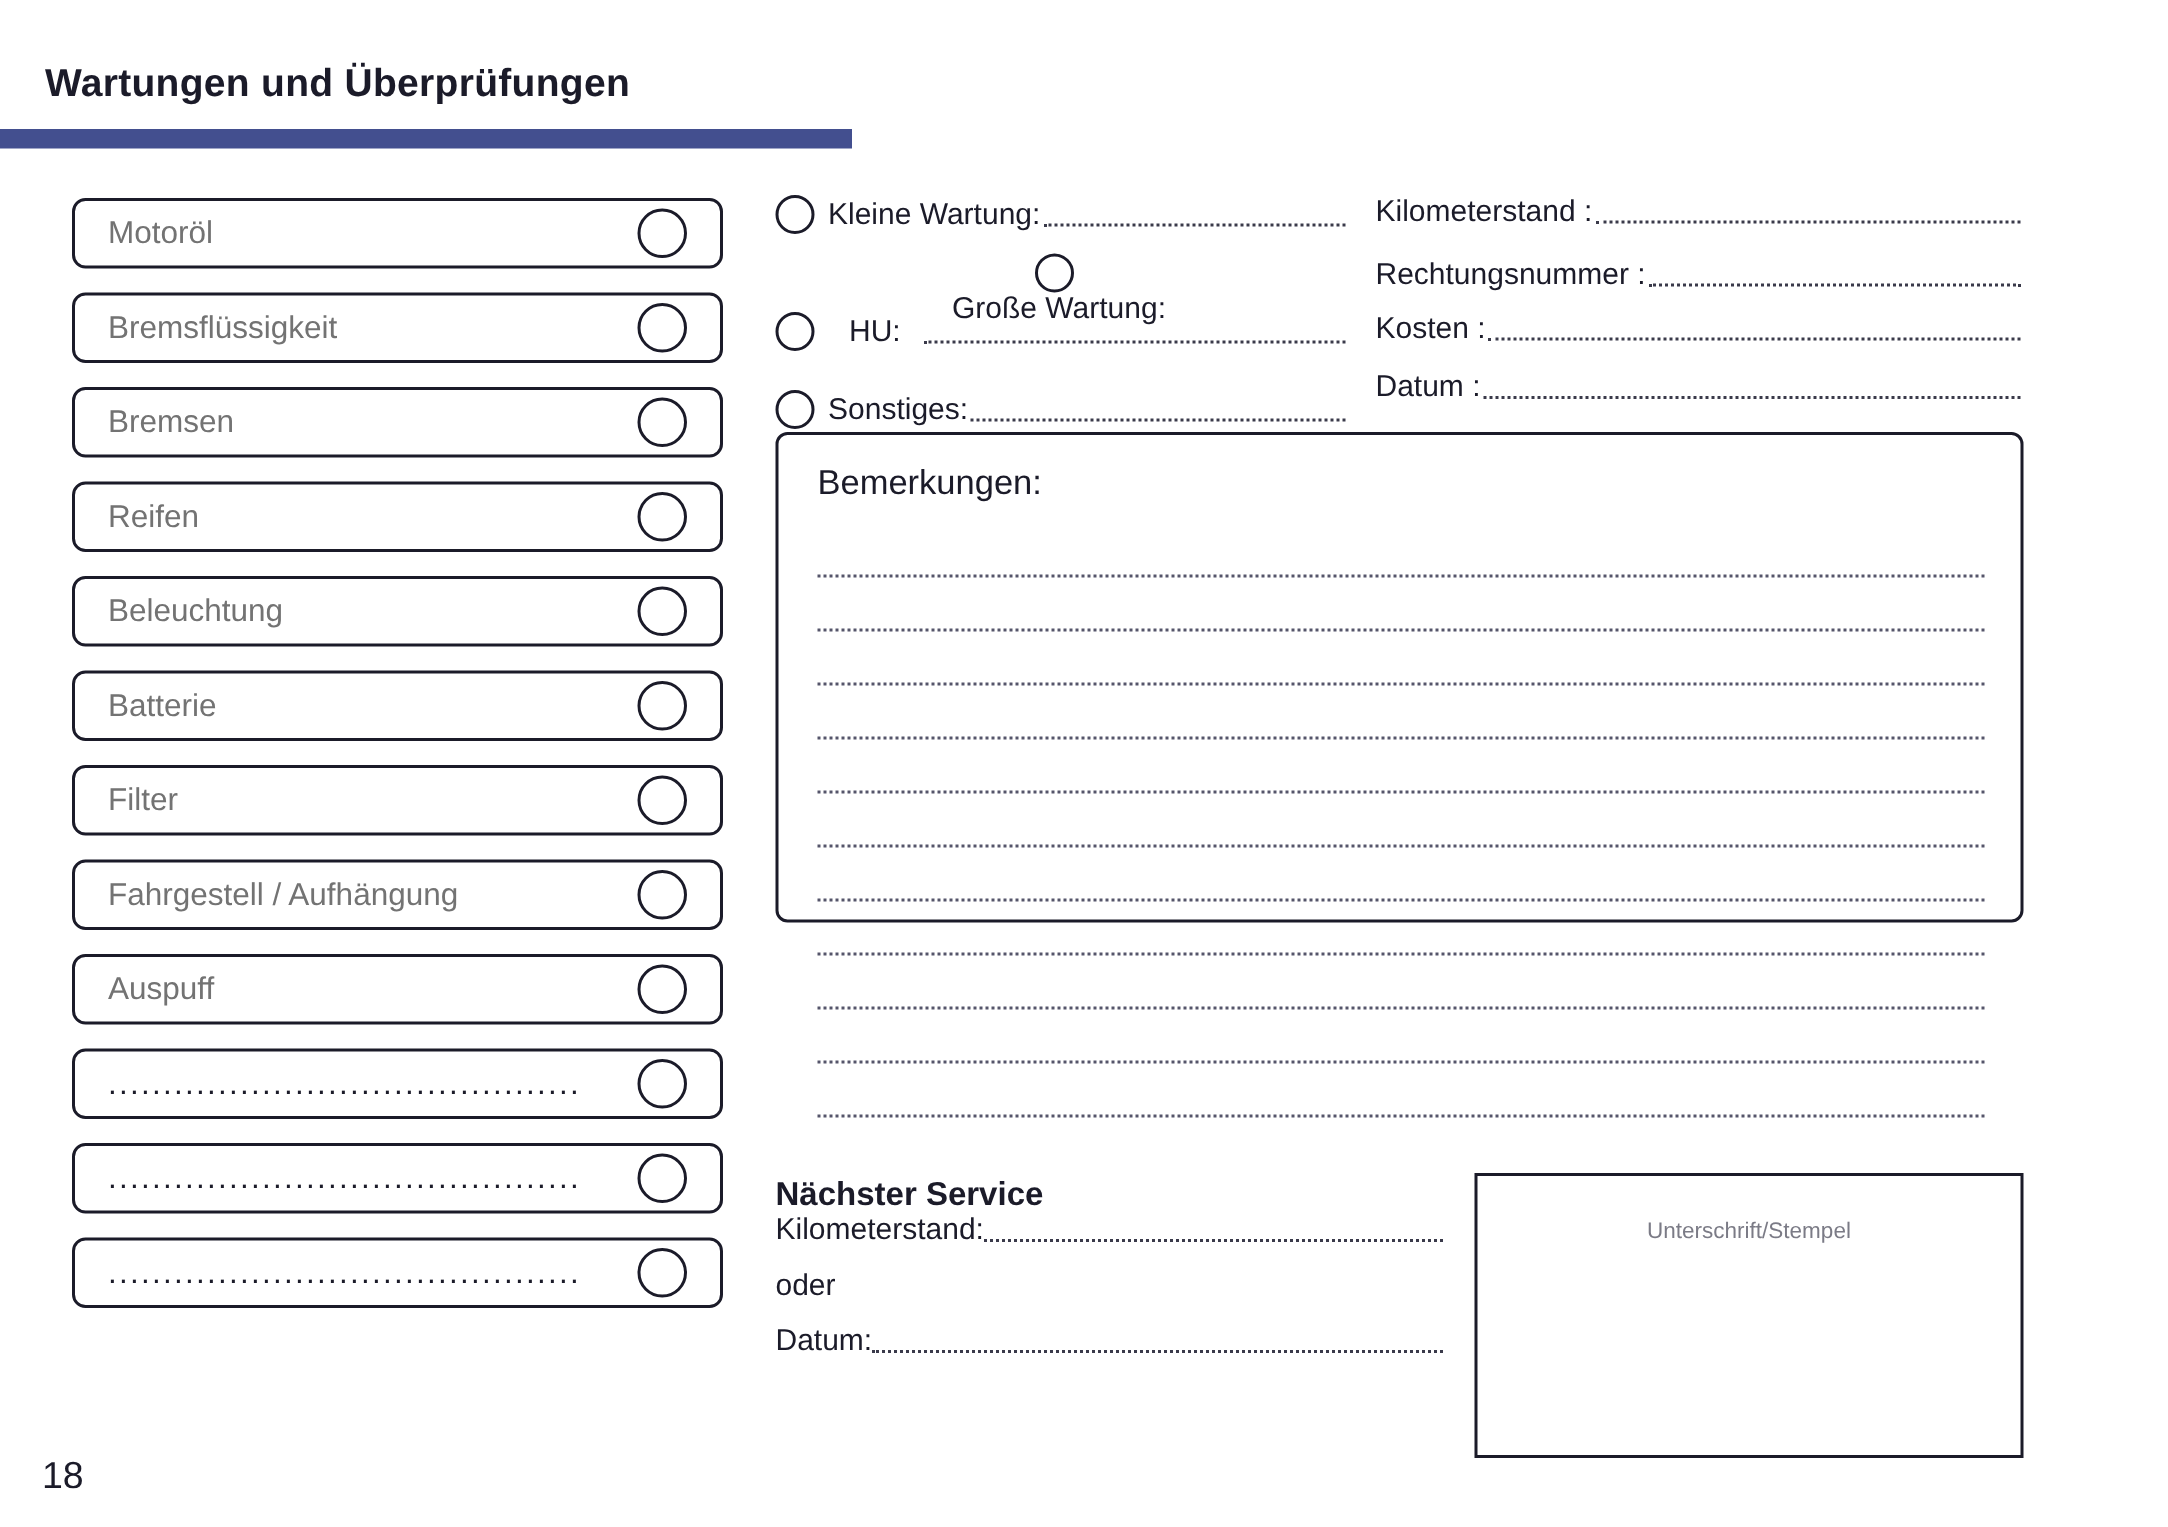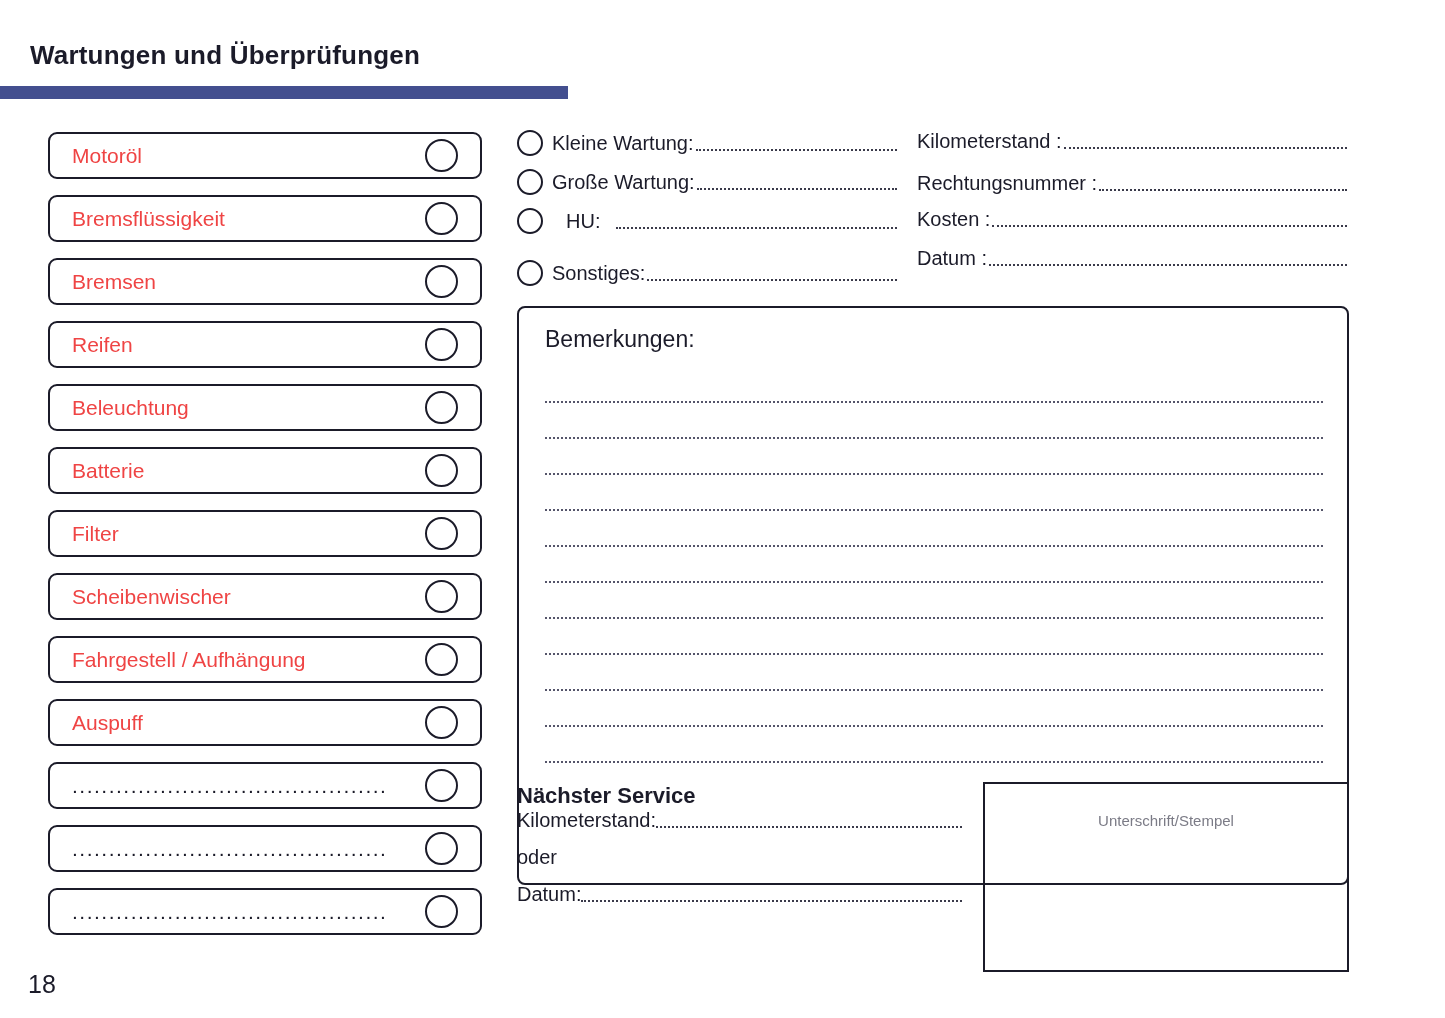--- a/index.html
+++ b/index.html
@@ -54,21 +54,21 @@
     height: 47px;
     margin-bottom: 16px;
     border: 2px solid #1b1b29;
     border-radius: 9px;
     display: flex;
     align-items: center;
     padding: 0 14px 0 22px;
   }
   .check-label {
     font-size: 21px;
-    color: #ef4444;
+    color: #737373;
     flex: 1;
     white-space: nowrap;
   }
   .check-label.dots {
     font-size: 21px;
     letter-spacing: 1.5px;
     color: #1b1b29;
     overflow: hidden;
   }
   .check-circle {
@@ -130,23 +130,23 @@
   .kv-label {
     font-size: 20px;
     white-space: nowrap;
     margin-right: 2px;
   }
 
   
   .remarks {
     position: absolute;
     left: 517px;
-    top: 306px;
+    top: 288px;
     width: 832px;
-    height: 579px;
+    height: 327px;
     border: 2px solid #1b1b29;
     border-radius: 8px;
     box-sizing: border-box;
     padding: 18px 24px 10px 26px;
   }
   .remarks-title {
     font-size: 23px;
     margin-bottom: 14px;
   }
   .remark-line {
@@ -239,24 +239,20 @@
     </div>
     <div class="check-row">
       <span class="check-label">Batterie</span>
       <span class="check-circle"></span>
     </div>
     <div class="check-row">
       <span class="check-label">Filter</span>
       <span class="check-circle"></span>
     </div>
     <div class="check-row">
-      <span class="check-label">Scheibenwischer</span>
-      <span class="check-circle"></span>
-    </div>
-    <div class="check-row">
       <span class="check-label">Fahrgestell / Aufhängung</span>
       <span class="check-circle"></span>
     </div>
     <div class="check-row">
       <span class="check-label">Auspuff</span>
       <span class="check-circle"></span>
     </div>
     <div class="check-row">
       <span class="check-label dots">...........................................</span>
       <span class="check-circle"></span>
@@ -272,21 +268,21 @@
   </div>
 
   <div class="right-col">
     <div class="type-grid">
 
       <div class="type-row" style="top:2px;">
         <span class="radio"></span>
         <span class="type-label">Kleine Wartung:</span>
         <span class="dotline"></span>
       </div>
-      <div class="type-row" style="top:41px;">
+      <div class="type-row" style="top:41px;flex-direction:column;">
         <span class="radio"></span>
         <span class="type-label">Große Wartung:</span>
         <span class="dotline"></span>
       </div>
       <div class="type-row" style="top:80px;gap:14px;">
         <span class="radio"></span>
         <span class="type-label">HU:</span>
         <span class="dotline"></span>
       </div>
       <div class="type-row" style="top:132px;">

